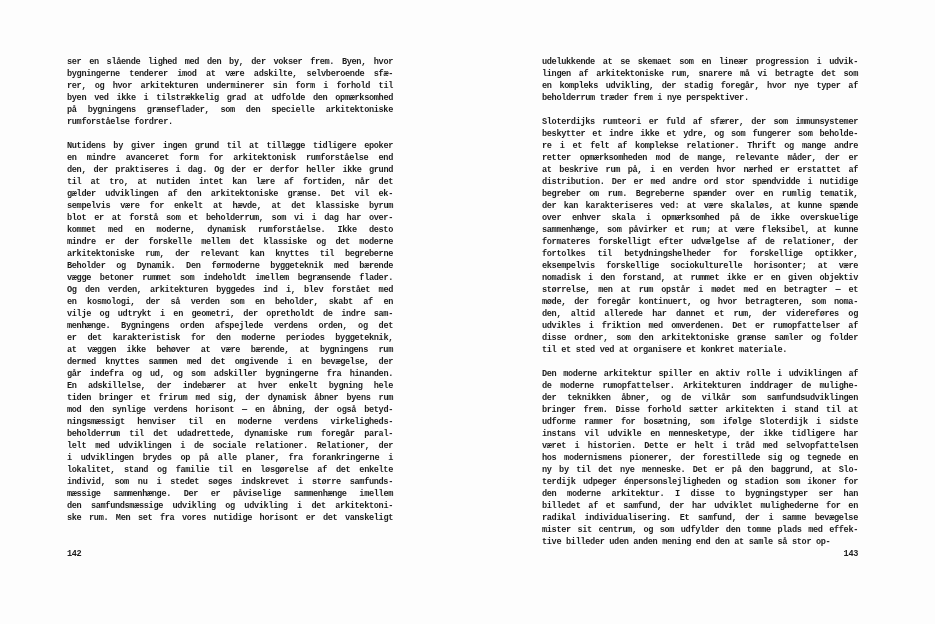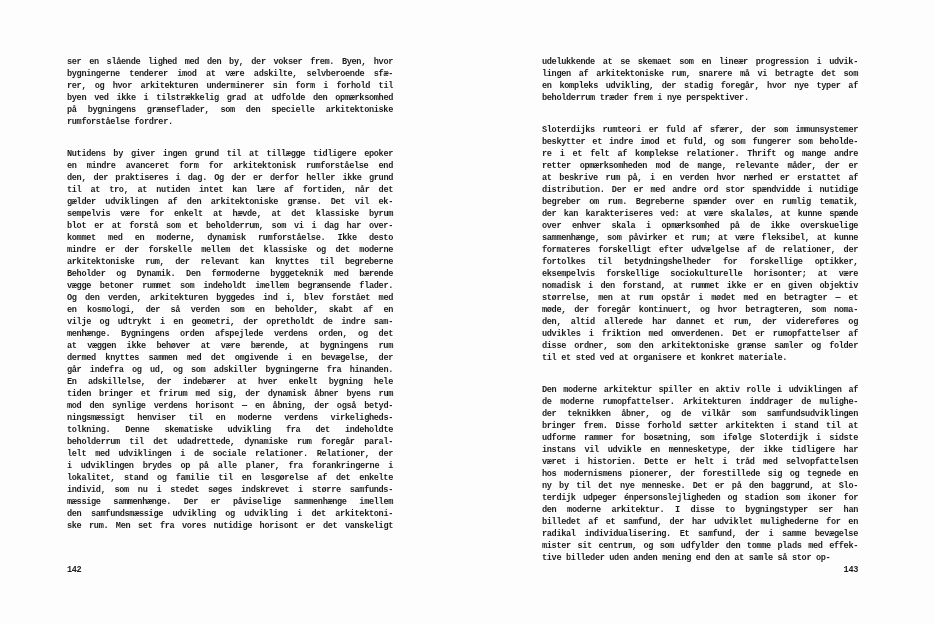--- a/index.html
+++ b/index.html
@@ -16,39 +16,39 @@
     font-family: "Liberation Mono", "DejaVu Sans Mono", monospace;
     color: #1c1c1c;
     padding-left: 12px;
   }
   .text-column {
     position: absolute;
     top: 56px;
   }
   .col-left  { left: 67px;  width: 326px; }
   .col-right { left: 542px; width: 316px; }
-  .para + .para { margin-top: 20px; }
+  .para + .para { margin-top: 12px; }
   .line {
     height: 12px;
     line-height: 12px;
     font-size: 8.6px;
     font-weight: 700;
     letter-spacing: -0.35px;
     text-align: justify;
     text-align-last: justify;
     white-space: normal;
     overflow: visible;
   }
   .line.end {
     text-align: right;
     text-align-last: left;
   }
   .page-number {
     position: absolute;
-    top: 564px;
+    top: 548px;
     height: 12px;
     line-height: 12px;
     font-size: 8.6px;
     font-weight: 700;
     letter-spacing: -0.35px;
   }
   .pn-left  { left: 67px; }
   .pn-right { left: 542px; width: 316px; text-align: right; }
 </style>
 </head>
@@ -75,28 +75,28 @@
           <div class="line">blot er at forstå som et beholderrum, som vi i dag har over-</div>
           <div class="line">kommet med en moderne, dynamisk rumforståelse. Ikke desto</div>
           <div class="line">mindre er der forskelle mellem det klassiske og det moderne</div>
           <div class="line">arkitektoniske rum, der relevant kan knyttes til begreberne</div>
           <div class="line">Beholder og Dynamik. Den førmoderne byggeteknik med bærende</div>
           <div class="line">vægge betoner rummet som indeholdt imellem begrænsende flader.</div>
           <div class="line">Og den verden, arkitekturen byggedes ind i, blev forstået med</div>
           <div class="line">en kosmologi, der så verden som en beholder, skabt af en</div>
           <div class="line">vilje og udtrykt i en geometri, der opretholdt de indre sam-</div>
           <div class="line">menhænge. Bygningens orden afspejlede verdens orden, og det</div>
+          <div class="line">er det karakteristisk for den moderne periodes byggeteknik,</div>
           <div class="line">at væggen ikke behøver at være bærende, at bygningens rum</div>
           <div class="line">dermed knyttes sammen med det omgivende i en bevægelse, der</div>
           <div class="line">går indefra og ud, og som adskiller bygningerne fra hinanden.</div>
           <div class="line">En adskillelse, der indebærer at hver enkelt bygning hele</div>
           <div class="line">tiden bringer et frirum med sig, der dynamisk åbner byens rum</div>
           <div class="line">mod den synlige verdens horisont — en åbning, der også betyd-</div>
           <div class="line">ningsmæssigt henviser til en moderne verdens virkeligheds-</div>
-          <div class="line">tolkning. Denne skematiske udvikling fra det indeholdte</div>
           <div class="line">beholderrum til det udadrettede, dynamiske rum foregår paral-</div>
           <div class="line">lelt med udviklingen i de sociale relationer. Relationer, der</div>
           <div class="line">i udviklingen brydes op på alle planer, fra forankringerne i</div>
           <div class="line">lokalitet, stand og familie til en løsgørelse af det enkelte</div>
           <div class="line">individ, som nu i stedet søges indskrevet i større samfunds-</div>
           <div class="line">mæssige sammenhænge. Der er påviselige sammenhænge imellem</div>
           <div class="line">den samfundsmæssige udvikling og udvikling i det arkitektoni-</div>
           <div class="line">ske rum. Men set fra vores nutidige horisont er det vanskeligt</div>
         </div>
       </div>
@@ -105,21 +105,21 @@
   <section class="page">
     <div class="text-column col-right" id="col-right">
         <div class="para">
           <div class="line">udelukkende at se skemaet som en lineær progression i udvik-</div>
           <div class="line">lingen af arkitektoniske rum, snarere må vi betragte det som</div>
           <div class="line">en kompleks udvikling, der stadig foregår, hvor nye typer af</div>
           <div class="line end">beholderrum træder frem i nye perspektiver.</div>
         </div>
         <div class="para">
           <div class="line">Sloterdijks rumteori er fuld af sfærer, der som immunsystemer</div>
-          <div class="line">beskytter et indre imod et fuld, og som fungerer som beholde-</div>
+          <div class="line">beskytter et indre ikke et ydre, og som fungerer som beholde-</div>
           <div class="line">re i et felt af komplekse relationer. Thrift og mange andre</div>
           <div class="line">retter opmærksomheden mod de mange, relevante måder, der er</div>
           <div class="line">at beskrive rum på, i en verden hvor nærhed er erstattet af</div>
           <div class="line">distribution. Der er med andre ord stor spændvidde i nutidige</div>
           <div class="line">begreber om rum. Begreberne spænder over en rumlig tematik,</div>
           <div class="line">der kan karakteriseres ved: at være skalaløs, at kunne spænde</div>
           <div class="line">over enhver skala i opmærksomhed på de ikke overskuelige</div>
           <div class="line">sammenhænge, som påvirker et rum; at være fleksibel, at kunne</div>
           <div class="line">formateres forskelligt efter udvælgelse af de relationer, der</div>
           <div class="line">fortolkes til betydningshelheder for forskellige optikker,</div>

